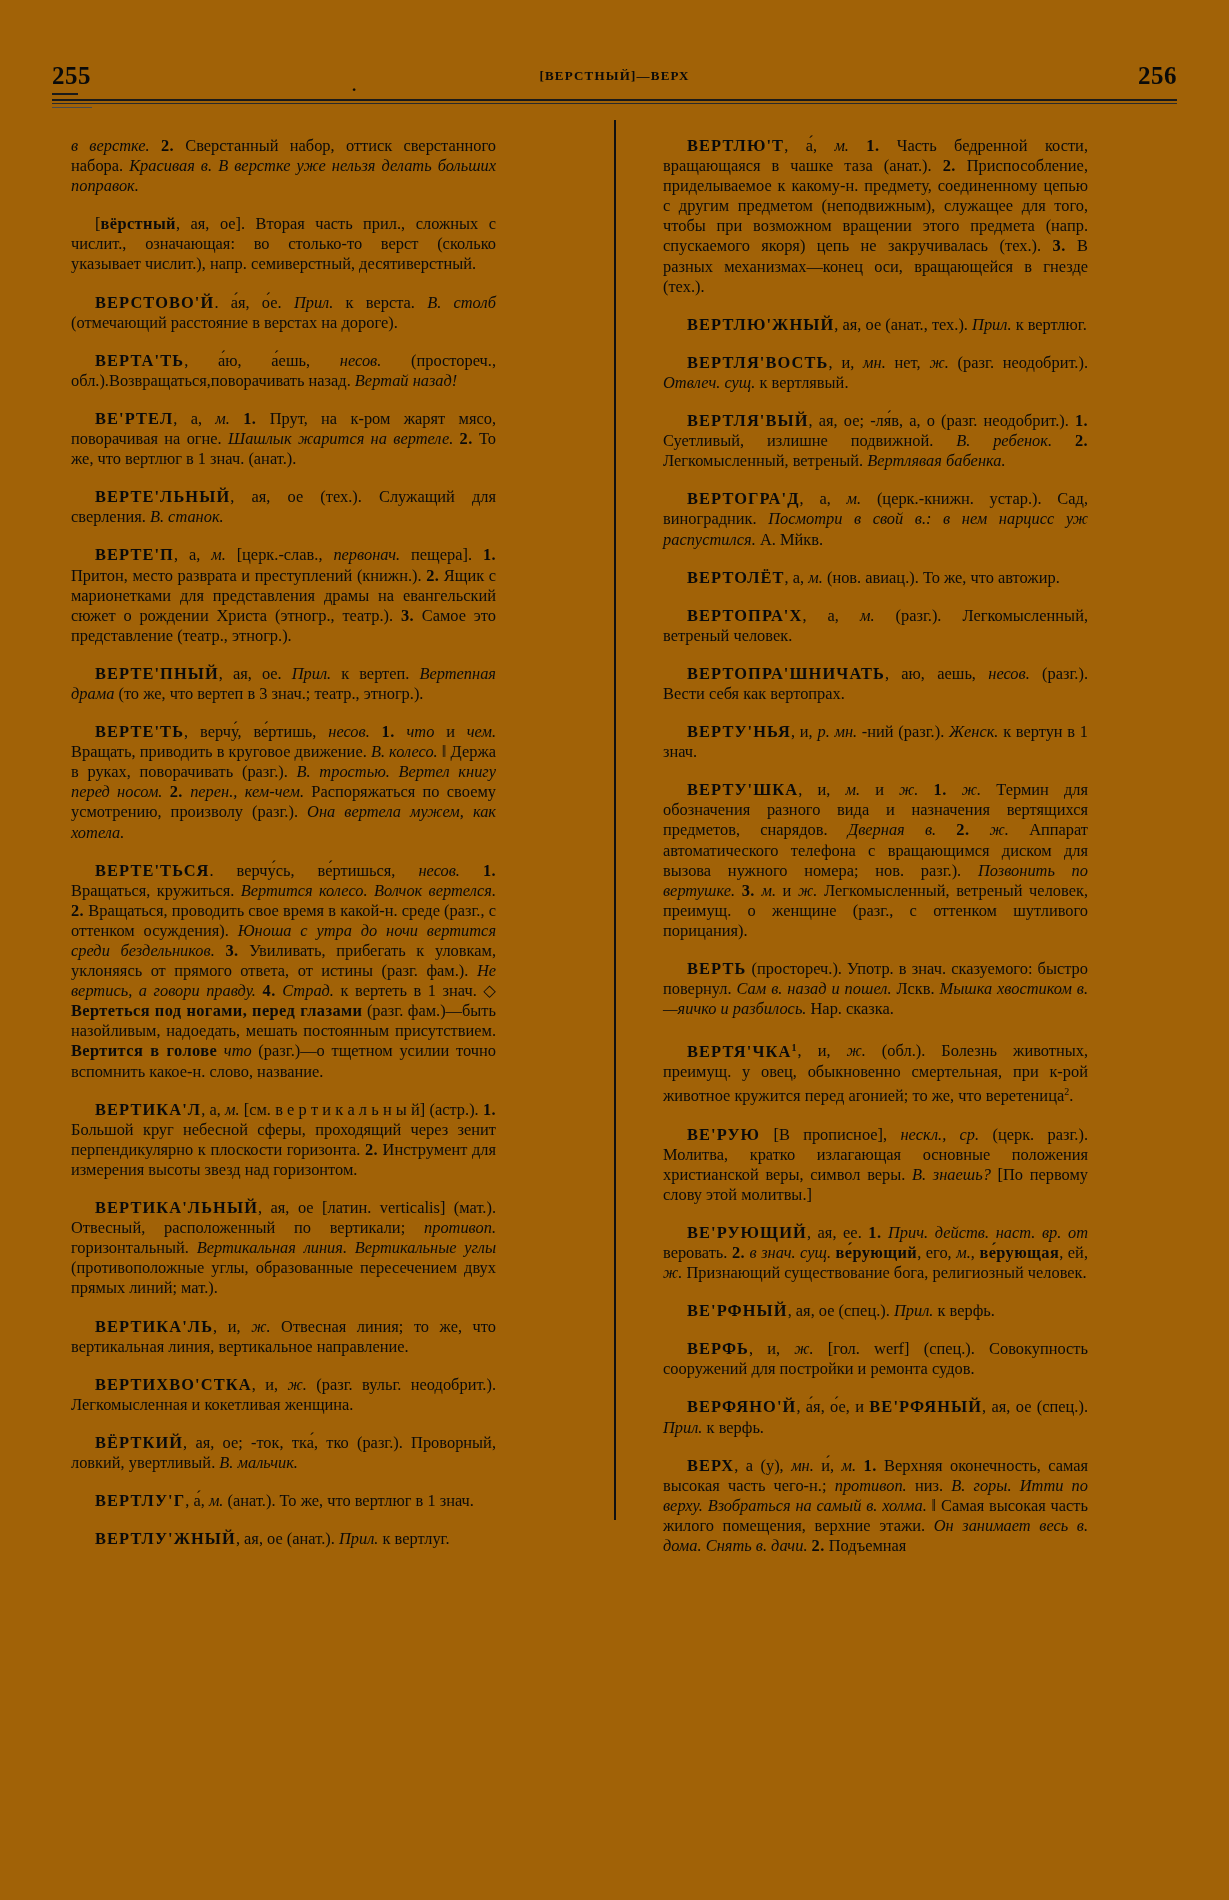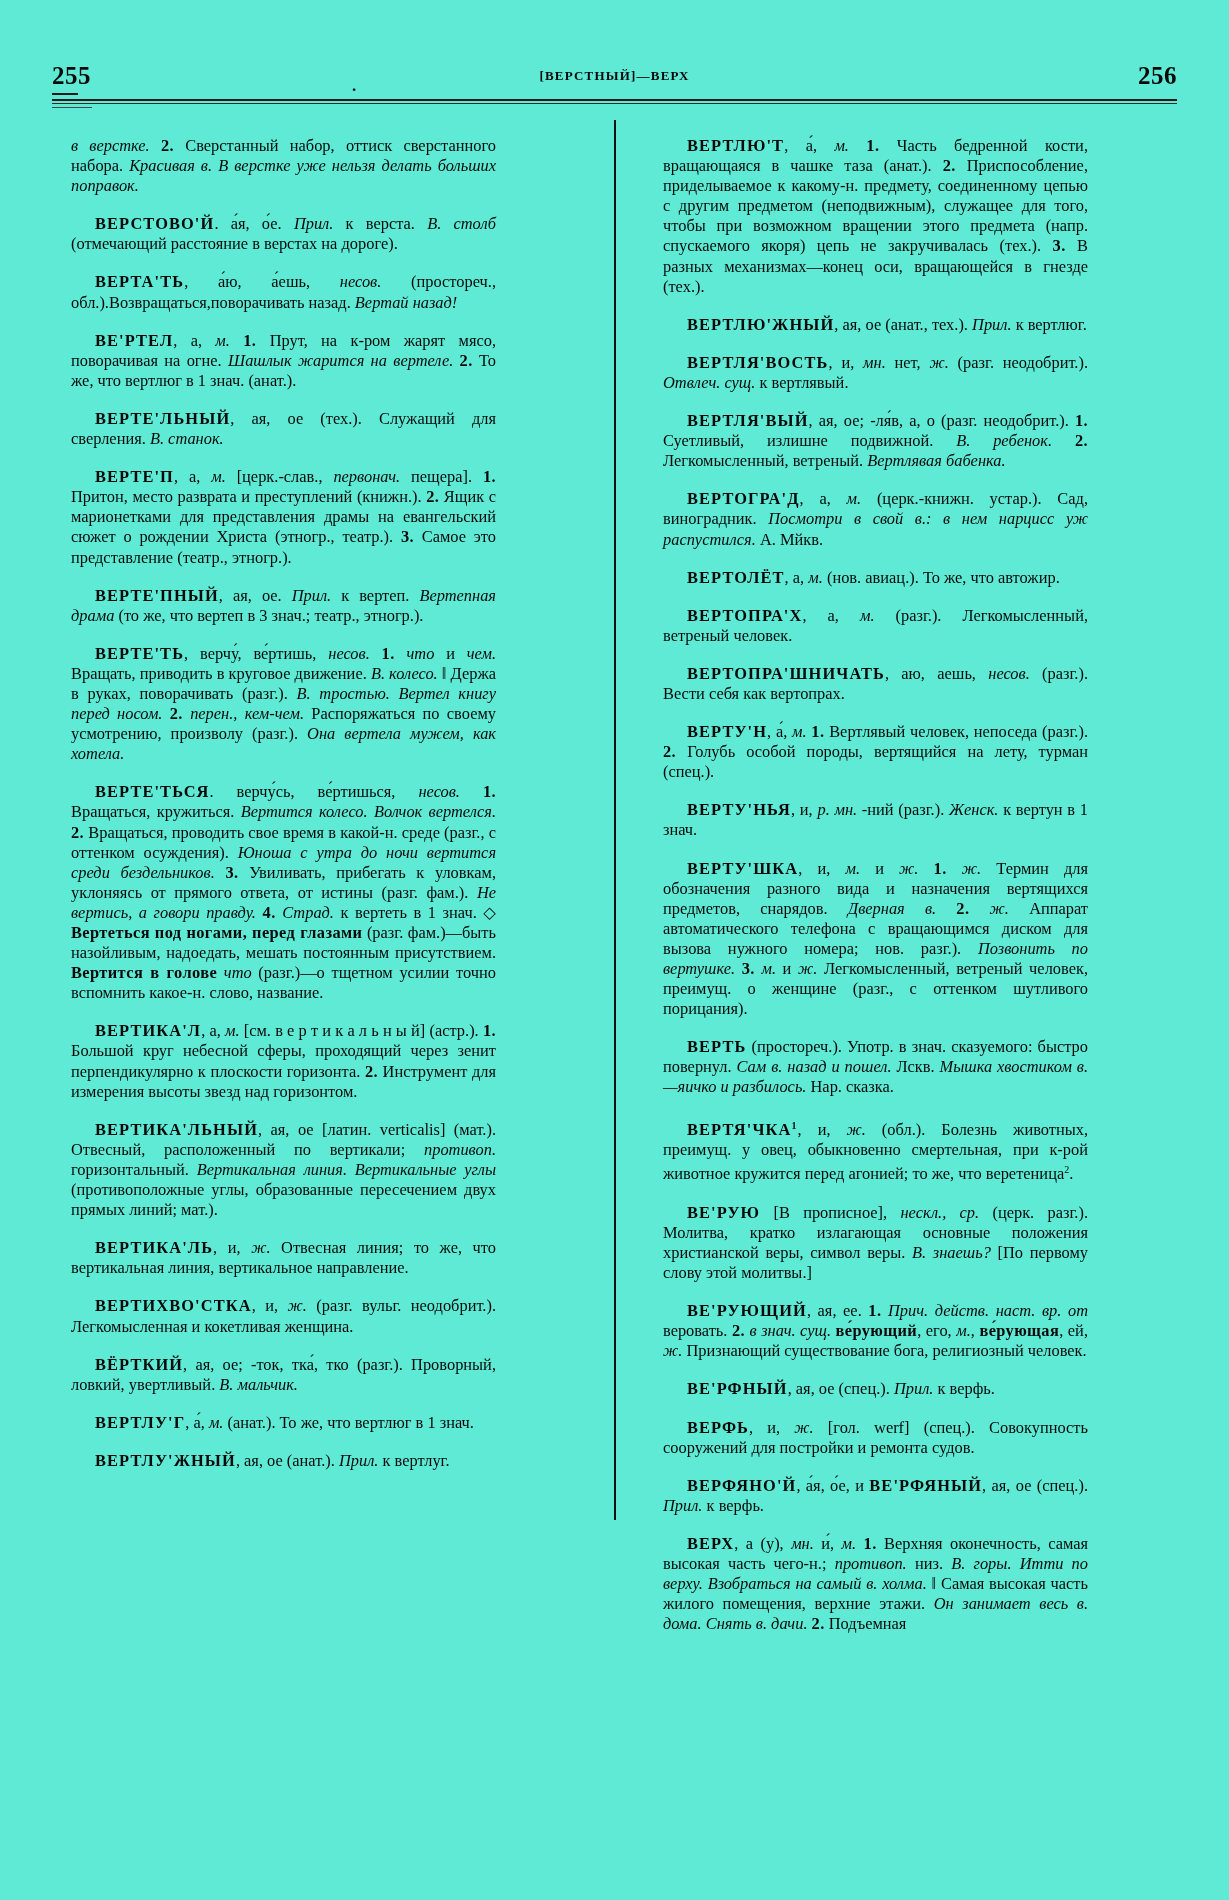--- a/index.html
+++ b/index.html
@@ -5,21 +5,21 @@
 <style>
   html, body {
     margin: 0;
     padding: 0;
     background: #ffffff;
   }
   .page {
     position: relative;
     width: 1229px;
     height: 1900px;
-    background: #5eead4;
+    background: #a16207;
     box-sizing: border-box;
     font-family: "Liberation Serif", "DejaVu Serif", serif;
     color: #0a0a0a;
     overflow: hidden;
   }
   
   .head {
     position: absolute;
     left: 52px;
     top: 62px;
@@ -113,20 +113,21 @@
     <div class="rule-stub"></div>
     <div class="rule-a"></div>
     <div class="rule-b"></div>
     <div class="rule-stub2"></div>
   </div>
 
   <div class="divider"></div>
 
   <div class="col col-left" id="col-left">
       <p class="cont"><i>в верстке.</i> <b>2.</b> Сверстанный набор, оттиск сверстанного набора. <i>Красивая в. В верстке уже нельзя делать больших поправок.</i></p>
+      <p>[<b>вёрстный</b>, ая, ое]. Вторая часть прил., сложных с числит., означающая: во столько-то верст (сколько указывает числит.), напр. семиверстный, десятиверстный.</p>
       <p><span class="hw">ВЕРСТОВО'Й</span>. а́я, о́е. <i>Прил.</i> к верста. <i>В. столб</i> (отмечающий расстояние в верстах на дороге).</p>
       <p><span class="hw">ВЕРТА'ТЬ</span>, а́ю, а́ешь, <i>несов.</i> (простореч., обл.).Возвращаться,поворачивать назад. <i>Вертай назад!</i></p>
       <p><span class="hw">ВЕ'РТЕЛ</span>, а, <i>м.</i> <b>1.</b> Прут, на к-ром жарят мясо, поворачивая на огне. <i>Шашлык жарится на вертеле.</i> <b>2.</b> То же, что вертлюг в 1 знач. (анат.).</p>
       <p><span class="hw">ВЕРТЕ'ЛЬНЫЙ</span>, ая, ое (тех.). Служащий для сверления. <i>В. станок.</i></p>
       <p><span class="hw">ВЕРТЕ'П</span>, а, <i>м.</i> [церк.-слав., <i>первонач.</i> пещера]. <b>1.</b> Притон, место разврата и преступлений (книжн.). <b>2.</b> Ящик с марионетками для представления драмы на евангельский сюжет о рождении Христа (этногр., театр.). <b>3.</b> Самое это представление (театр., этногр.).</p>
       <p><span class="hw">ВЕРТЕ'ПНЫЙ</span>, ая, ое. <i>Прил.</i> к вертеп. <i>Вертепная драма</i> (то же, что вертеп в 3 знач.; театр., этногр.).</p>
       <p><span class="hw">ВЕРТЕ'ТЬ</span>, верчу́, ве́ртишь, <i>несов.</i> <b>1.</b> <i>что</i> и <i>чем.</i> Вращать, приводить в круговое движение. <i>В. колесо.</i> ‖ Держа в руках, поворачивать (разг.). <i>В. тростью. Вертел книгу перед носом.</i> <b>2.</b> <i>перен., кем-чем.</i> Распоряжаться по своему усмотрению, произволу (разг.). <i>Она вертела мужем, как хотела.</i></p>
       <p><span class="hw">ВЕРТЕ'ТЬСЯ</span>. верчу́сь, ве́ртишься, <i>несов.</i> <b>1.</b> Вращаться, кружиться. <i>Вертится колесо. Волчок вертелся.</i> <b>2.</b> Вращаться, проводить свое время в какой-н. среде (разг., с оттенком осуждения). <i>Юноша с утра до ночи вертится среди бездельников.</i> <b>3.</b> Увиливать, прибегать к уловкам, уклоняясь от прямого ответа, от истины (разг. фам.). <i>Не вертись, а говори правду.</i> <b>4.</b> <i>Страд.</i> к вертеть в 1 знач. ◇ <b>Вертеться под ногами, перед глазами</b> (разг. фам.)—быть назойливым, надоедать, мешать постоянным присутствием. <b>Вертится в голове</b> <i>что</i> (разг.)—о тщетном усилии точно вспомнить какое-н. слово, название.</p>
       <p><span class="hw">ВЕРТИКА'Л</span>, а, <i>м.</i> [см. в е р т и к а л ь н ы й] (астр.). <b>1.</b> Большой круг небесной сферы, проходящий через зенит перпендикулярно к плоскости горизонта. <b>2.</b> Инструмент для измерения высоты звезд над горизонтом.</p>
       <p><span class="hw">ВЕРТИКА'ЛЬНЫЙ</span>, ая, ое [латин. verticalis] (мат.). Отвесный, расположенный по вертикали; <i>противоп.</i> горизонтальный. <i>Вертикальная линия. Вертикальные углы</i> (противоположные углы, образованные пересечением двух прямых линий; мат.).</p>
@@ -138,21 +139,20 @@
     </div>
   <div class="col col-right" id="col-right">
       <p><span class="hw">ВЕРТЛЮ'Т</span>, а́, <i>м.</i> <b>1.</b> Часть бедренной кости, вращающаяся в чашке таза (анат.). <b>2.</b> Приспособление, приделываемое к какому-н. предмету, соединенному цепью с другим предметом (неподвижным), служащее для того, чтобы при возможном вращении этого предмета (напр. спускаемого якоря) цепь не закручивалась (тех.). <b>3.</b> В разных механизмах—конец оси, вращающейся в гнезде (тех.).</p>
       <p><span class="hw">ВЕРТЛЮ'ЖНЫЙ</span>, ая, ое (анат., тех.). <i>Прил.</i> к вертлюг.</p>
       <p><span class="hw">ВЕРТЛЯ'ВОСТЬ</span>, и, <i>мн.</i> нет, <i>ж.</i> (разг. неодобрит.). <i>Отвлеч. сущ.</i> к вертлявый.</p>
       <p><span class="hw">ВЕРТЛЯ'ВЫЙ</span>, ая, ое; -ля́в, а, о (разг. неодобрит.). <b>1.</b> Суетливый, излишне подвижной. <i>В. ребенок.</i> <b>2.</b> Легкомысленный, ветреный. <i>Вертлявая бабенка.</i></p>
       <p><span class="hw">ВЕРТОГРА'Д</span>, а, <i>м.</i> (церк.-книжн. устар.). Сад, виноградник. <i>Посмотри в свой в.: в нем нарцисс уж распустился.</i> А. Мйкв.</p>
       <p><span class="hw">ВЕРТОЛЁТ</span>, а, <i>м.</i> (нов. авиац.). То же, что автожир.</p>
       <p><span class="hw">ВЕРТОПРА'Х</span>, а, <i>м.</i> (разг.). Легкомысленный, ветреный человек.</p>
       <p><span class="hw">ВЕРТОПРА'ШНИЧАТЬ</span>, аю, аешь, <i>несов.</i> (разг.). Вести себя как вертопрах.</p>
-      <p><span class="hw">ВЕРТУ'Н</span>, а́, <i>м.</i> <b>1.</b> Вертлявый человек, непоседа (разг.). <b>2.</b> Голубь особой породы, вертящийся на лету, турман (спец.).</p>
       <p><span class="hw">ВЕРТУ'НЬЯ</span>, и, <i>р. мн.</i> -ний (разг.). <i>Женск.</i> к вертун в 1 знач.</p>
       <p><span class="hw">ВЕРТУ'ШКА</span>, и, <i>м.</i> и <i>ж.</i> <b>1.</b> <i>ж.</i> Термин для обозначения разного вида и назначения вертящихся предметов, снарядов. <i>Дверная в.</i> <b>2.</b> <i>ж.</i> Аппарат автоматического телефона с вращающимся диском для вызова нужного номера; нов. разг.). <i>Позвонить по вертушке.</i> <b>3.</b> <i>м.</i> и <i>ж.</i> Легкомысленный, ветреный человек, преимущ. о женщине (разг., с оттенком шутливого порицания).</p>
       <p><span class="hw">ВЕРТЬ</span> (простореч.). Употр. в знач. сказуемого: быстро повернул. <i>Сам в. назад и пошел.</i> Лскв. <i>Мышка хвостиком в.—яичко и разбилось.</i> Нар. сказка.</p>
       <p><span class="hw">ВЕРТЯ'ЧКА<sup>1</sup></span>, и, <i>ж.</i> (обл.). Болезнь животных, преимущ. у овец, обыкновенно смертельная, при к-рой животное кружится перед агонией; то же, что веретеница<sup>2</sup>.</p>
       <p><span class="hw">ВЕ'РУЮ</span> [В прописное], <i>нескл., ср.</i> (церк. разг.). Молитва, кратко излагающая основные положения христианской веры, символ веры. <i>В. знаешь?</i> [По первому слову этой молитвы.]</p>
       <p><span class="hw">ВЕ'РУЮЩИЙ</span>, ая, ее. <b>1.</b> <i>Прич. действ. наст. вр. от</i> веровать. <b>2.</b> <i>в знач. сущ.</i> <b>ве́рующий</b>, его, <i>м.</i>, <b>ве́рующая</b>, ей, <i>ж.</i> Признающий существование бога, религиозный человек.</p>
       <p><span class="hw">ВЕ'РФНЫЙ</span>, ая, ое (спец.). <i>Прил.</i> к верфь.</p>
       <p><span class="hw">ВЕРФЬ</span>, и, <i>ж.</i> [гол. werf] (спец.). Совокупность сооружений для постройки и ремонта судов.</p>
       <p><span class="hw">ВЕРФЯНО'Й</span>, а́я, о́е, и <span class="hw">ВЕ'РФЯНЫЙ</span>, ая, ое (спец.). <i>Прил.</i> к верфь.</p>
       <p><span class="hw">ВЕРХ</span>, а (у), <i>мн.</i> и́, <i>м.</i> <b>1.</b> Верхняя оконечность, самая высокая часть чего-н.; <i>противоп.</i> низ. <i>В. горы. Итти по верху. Взобраться на самый в. холма.</i> ‖ Самая высокая часть жилого помещения, верхние этажи. <i>Он занимает весь в. дома. Снять в. дачи.</i> <b>2.</b> Подъемная</p>

